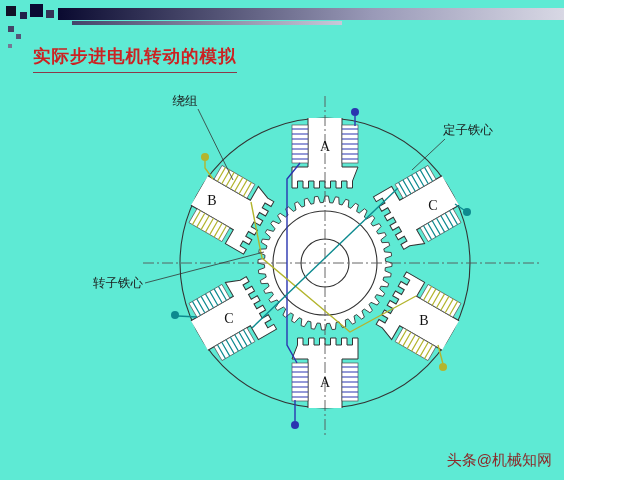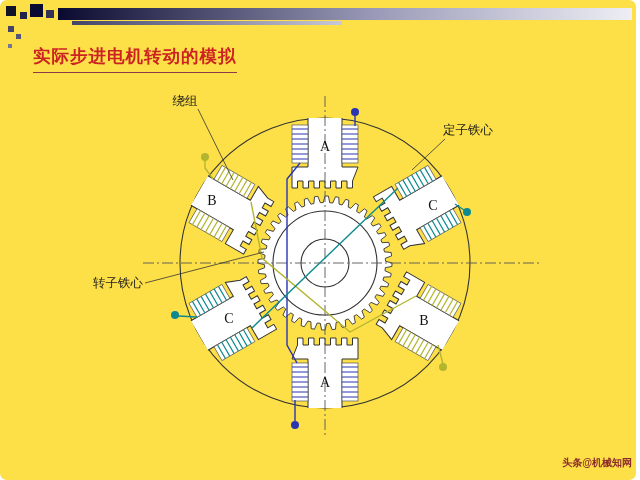--- a/index.html
+++ b/index.html
@@ -1,19 +1,18 @@
 <!DOCTYPE html>
 <html style="--c-title: #cc2222; --c-underline: #8b3a4a; --c-a: #2a35b0; --c-b: #b3b52e; --c-c: #0d8a8f; --c-bar: #0a0a30; --c-watermark: #8b2b2b;"><head>
 <meta charset="utf-8">
 <style>
   html,body{margin:0;padding:0;background:#fff;}
   .slide{
-    position:relative;width:636px;height:480px;background:#fde047;overflow:hidden;
+    position:relative;width:564px;height:480px;background:#5eead4;overflow:hidden;
     font-family:"Liberation Sans",sans-serif;
-    border-radius:7px;
   }
   
   .deco-bar1{position:absolute;left:58px;top:8px;width:574px;height:12px;
     background:linear-gradient(to right,var(--c-bar,#0a0a30),#9a9ab8 55%,#eeeef4);}
   .deco-bar2{position:absolute;left:72px;top:21px;width:270px;height:4px;
     background:linear-gradient(to right,#44446a,#c8c8d8);}
   .sq{position:absolute;}
   
   .title{
     position:absolute;left:33px;top:44px;margin:0;
@@ -33,22 +32,22 @@
   .phase-c{color:var(--c-c,#0d8a8f);}
   .wire{stroke:currentColor;stroke-width:1.4;fill:none;}
   .dot{fill:currentColor;stroke:none;}
   .centerline{stroke:#555;stroke-width:0.9;stroke-dasharray:11 3 2 3;fill:none;}
   .leader{stroke:#333;stroke-width:0.8;}
   .dlabel{font-size:12.5px;fill:#1a1a1a;font-family:"Liberation Sans",sans-serif;}
   .pole-letter{font-size:14px;fill:#111;font-family:"Liberation Serif",serif;text-anchor:middle;}
   .gear{fill:#ffffff;stroke:#333;stroke-width:0.9;}
   
   .watermark{
-    position:absolute;right:4px;bottom:10px;
-    font-size:10px;font-weight:bold;color:var(--c-watermark,#8b2b2b);
+    position:absolute;right:12px;bottom:10px;
+    font-size:15px;font-weight:normal;color:var(--c-watermark,#8b2b2b);
   }
 </style>
 </head>
 <body>
 
 <div class="slide">
 
   <div class="deco-bar1"></div>
   <div class="deco-bar2"></div>
   <div class="sq" style="left:6px;top:6px;width:10px;height:10px;background:#111128;"></div>

